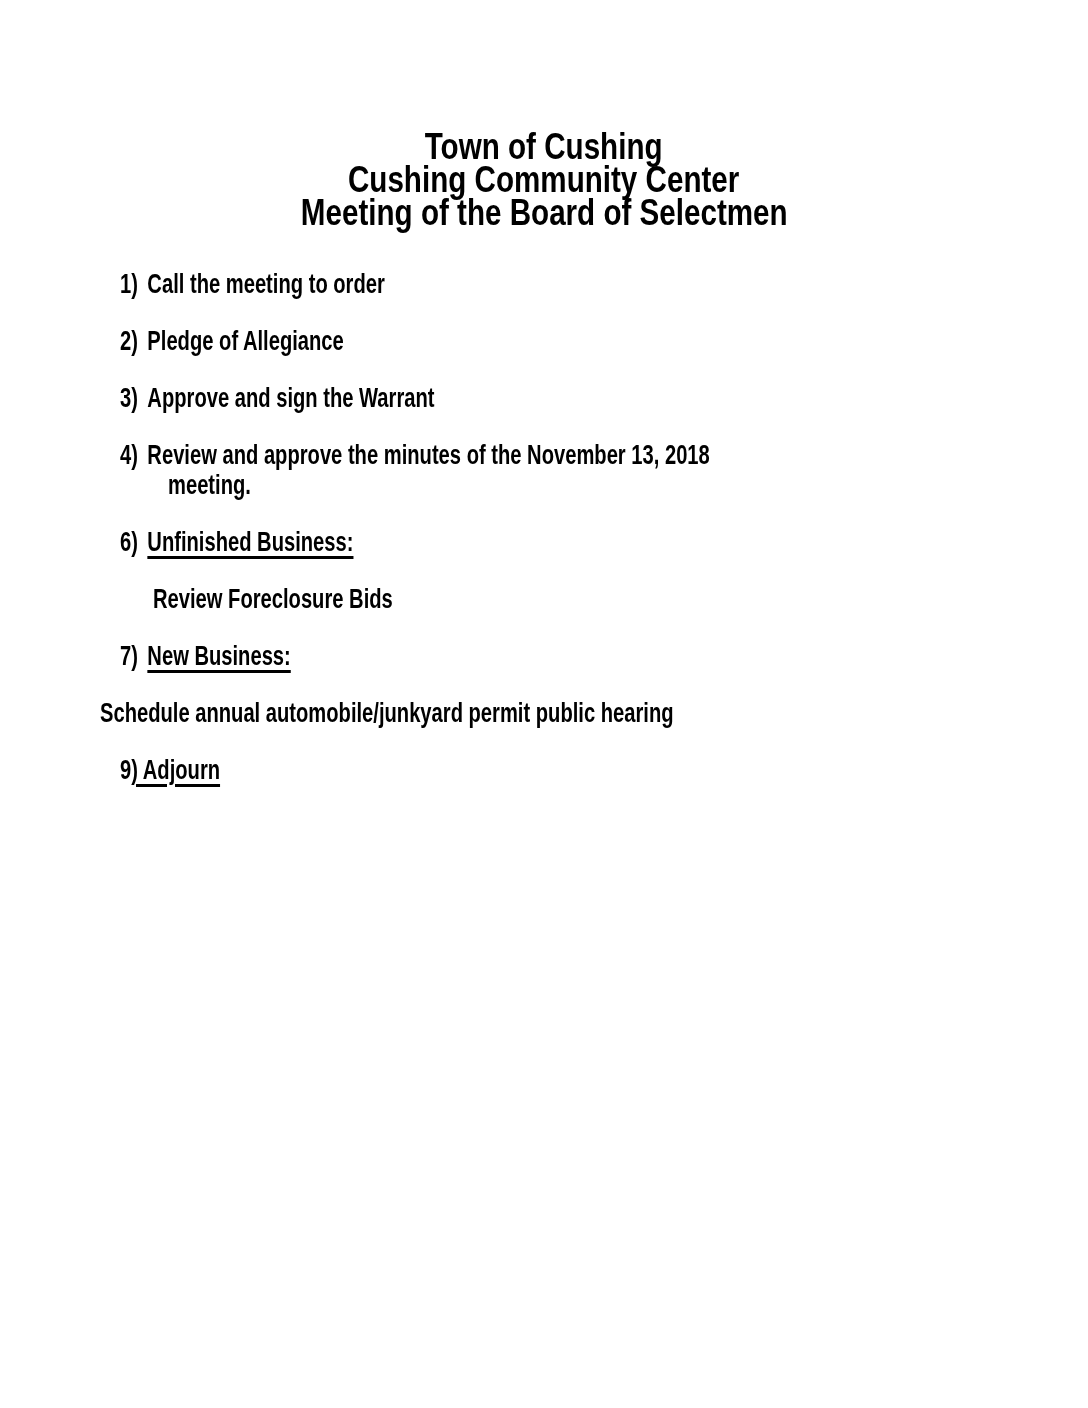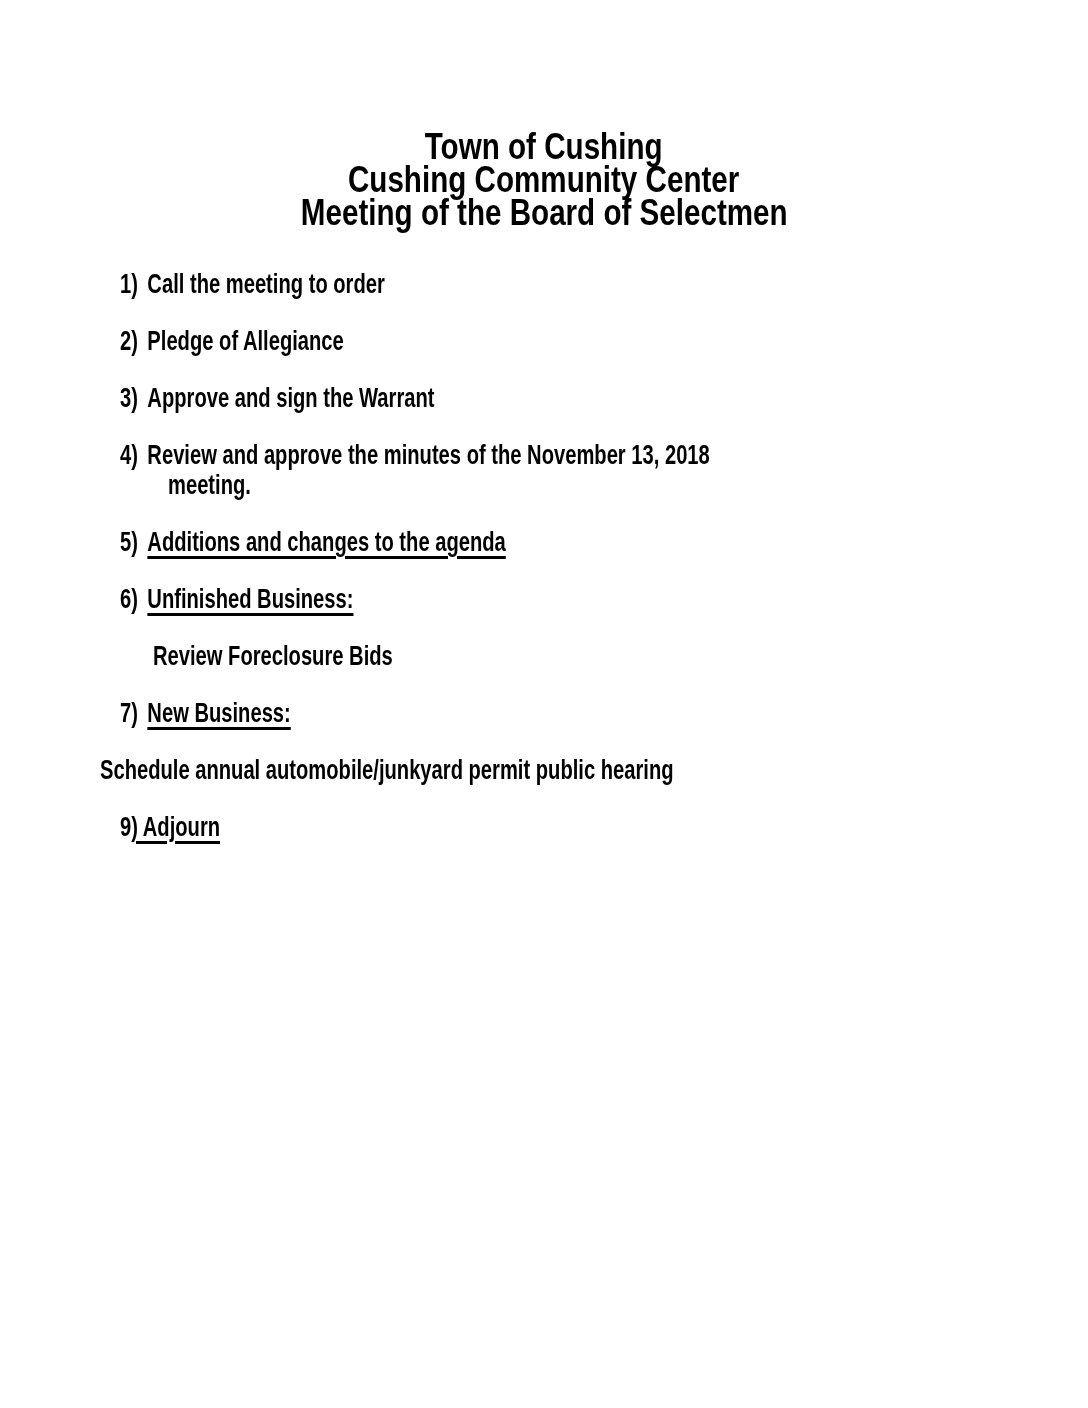--- a/index.html
+++ b/index.html
@@ -98,23 +98,20 @@
     </div>
 
     <div class="row indent-item" style="margin-bottom:0;">
       <span class="inner"><span class="num">4)</span><span>Review and approve the minutes of the November 13, 2018</span></span>
     </div>
 
     <div class="row indent-cont" style="margin-top:0;margin-left:24px;">
       <span class="inner"><span>meeting.</span></span>
     </div>
 
-    <div class="row indent-item">
-      <span class="inner"><span class="num">5)</span><span class="u">Additions and changes to the agenda</span></span>
-    </div>
 
     <div class="row indent-item">
       <span class="inner"><span class="num">6)</span><span class="u">Unfinished Business:</span></span>
     </div>
 
     <div class="row indent-sub1">
       <span class="inner"><span>Review Foreclosure Bids</span></span>
     </div>
 
     <div class="row indent-item">

